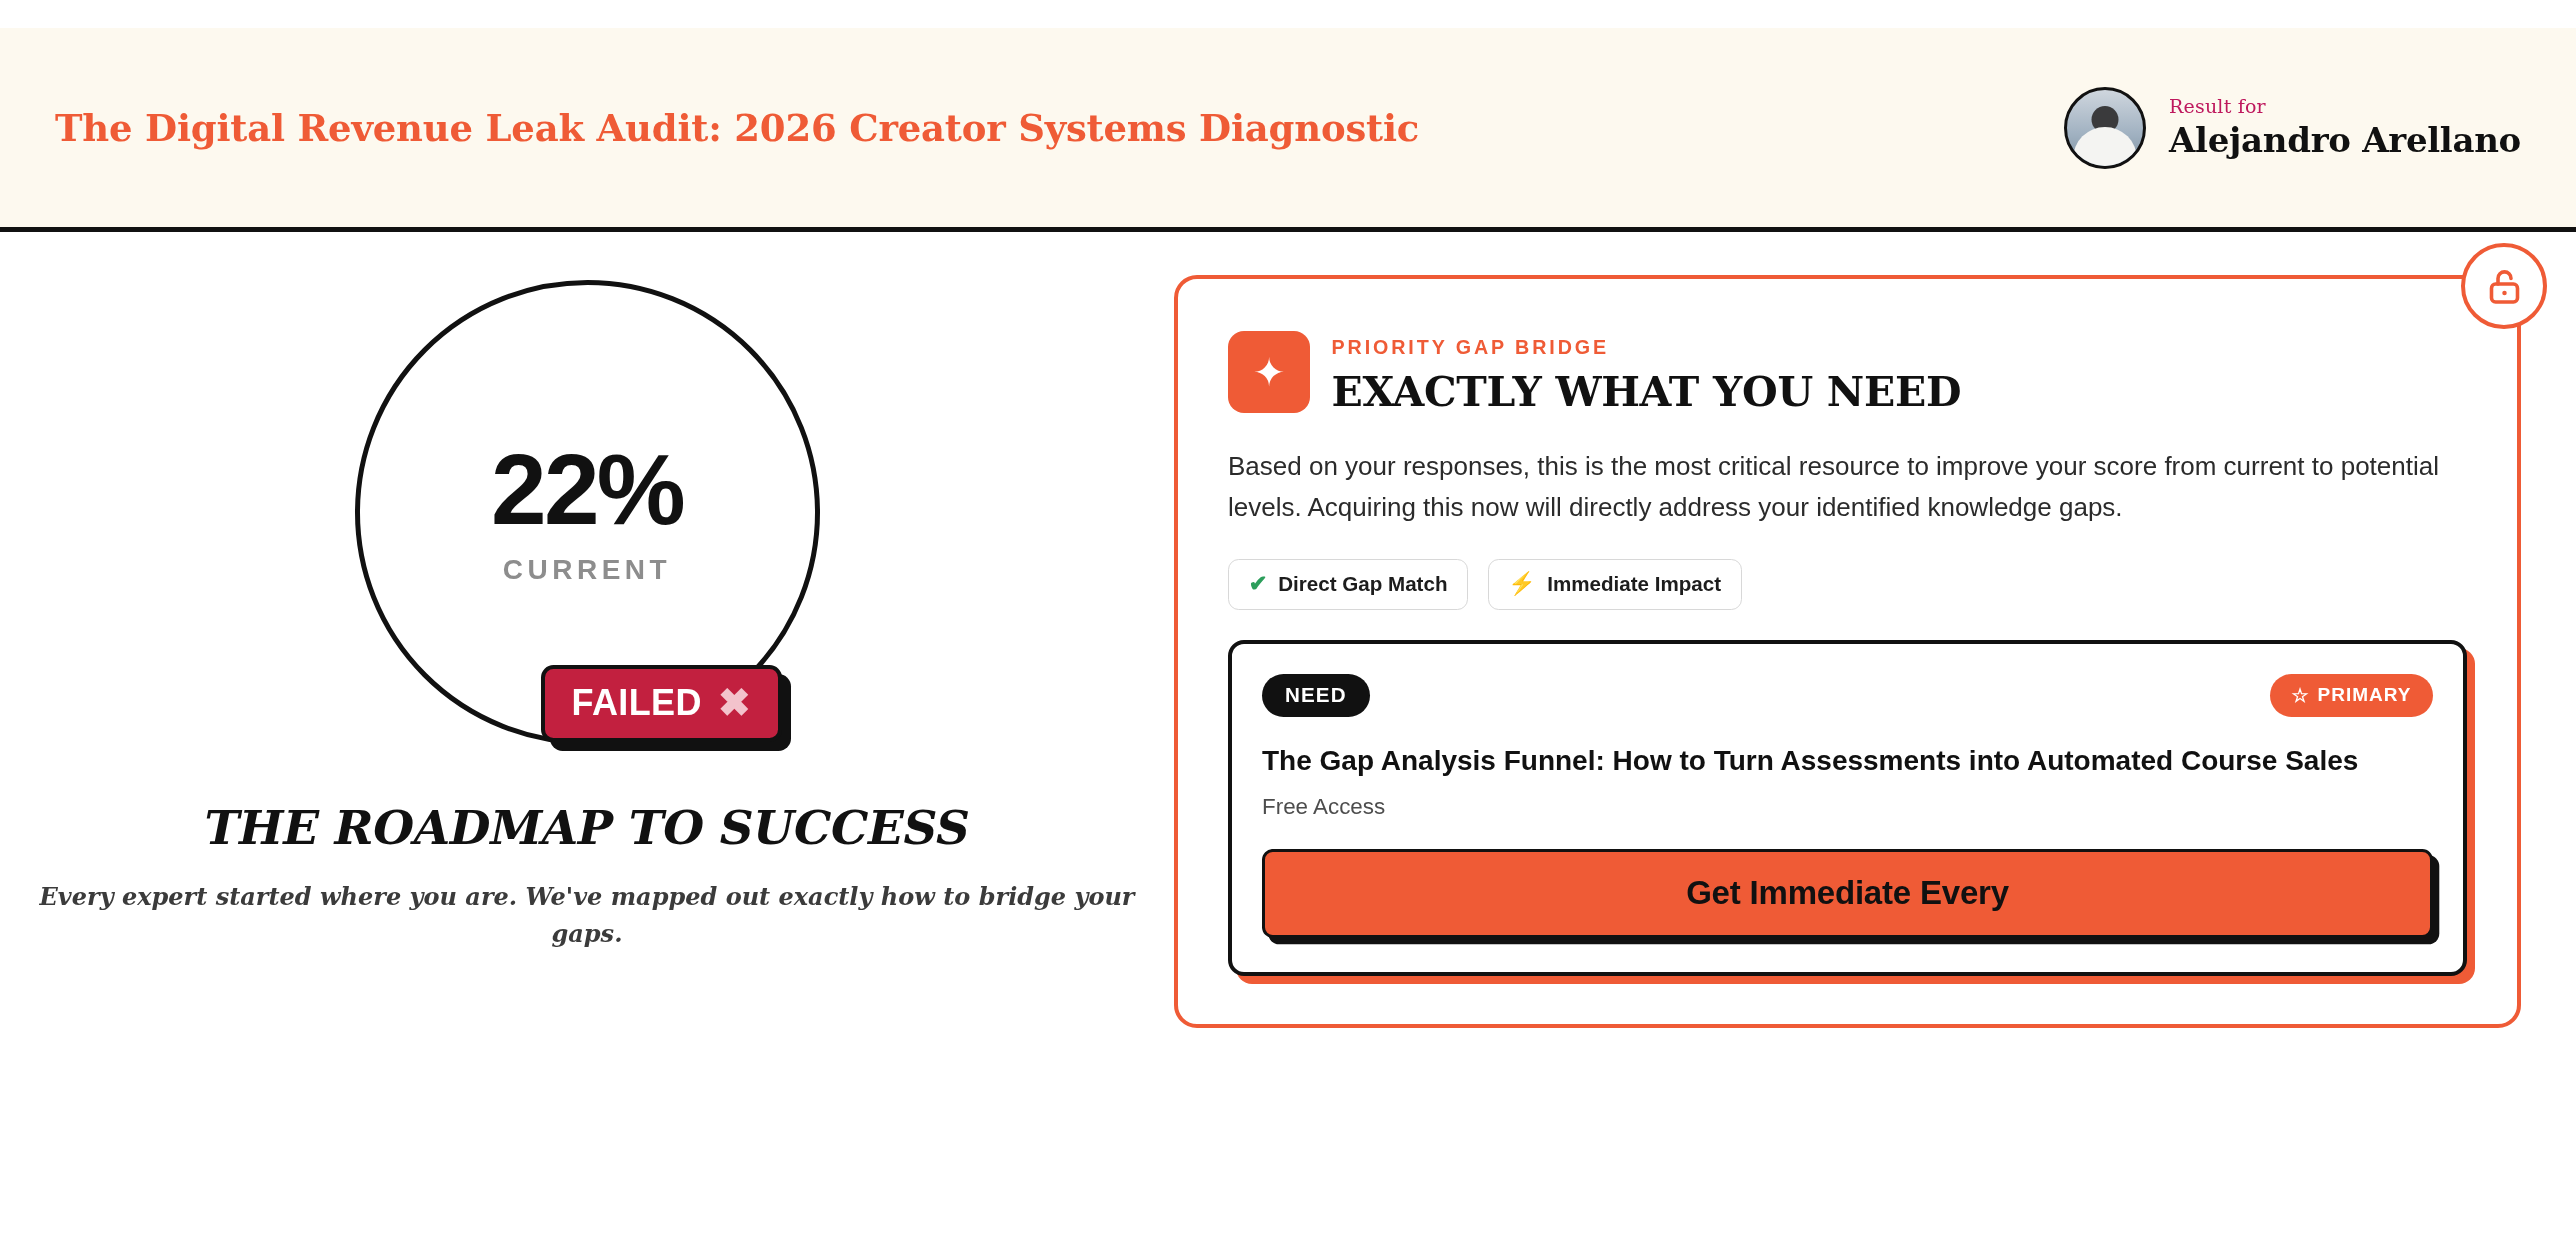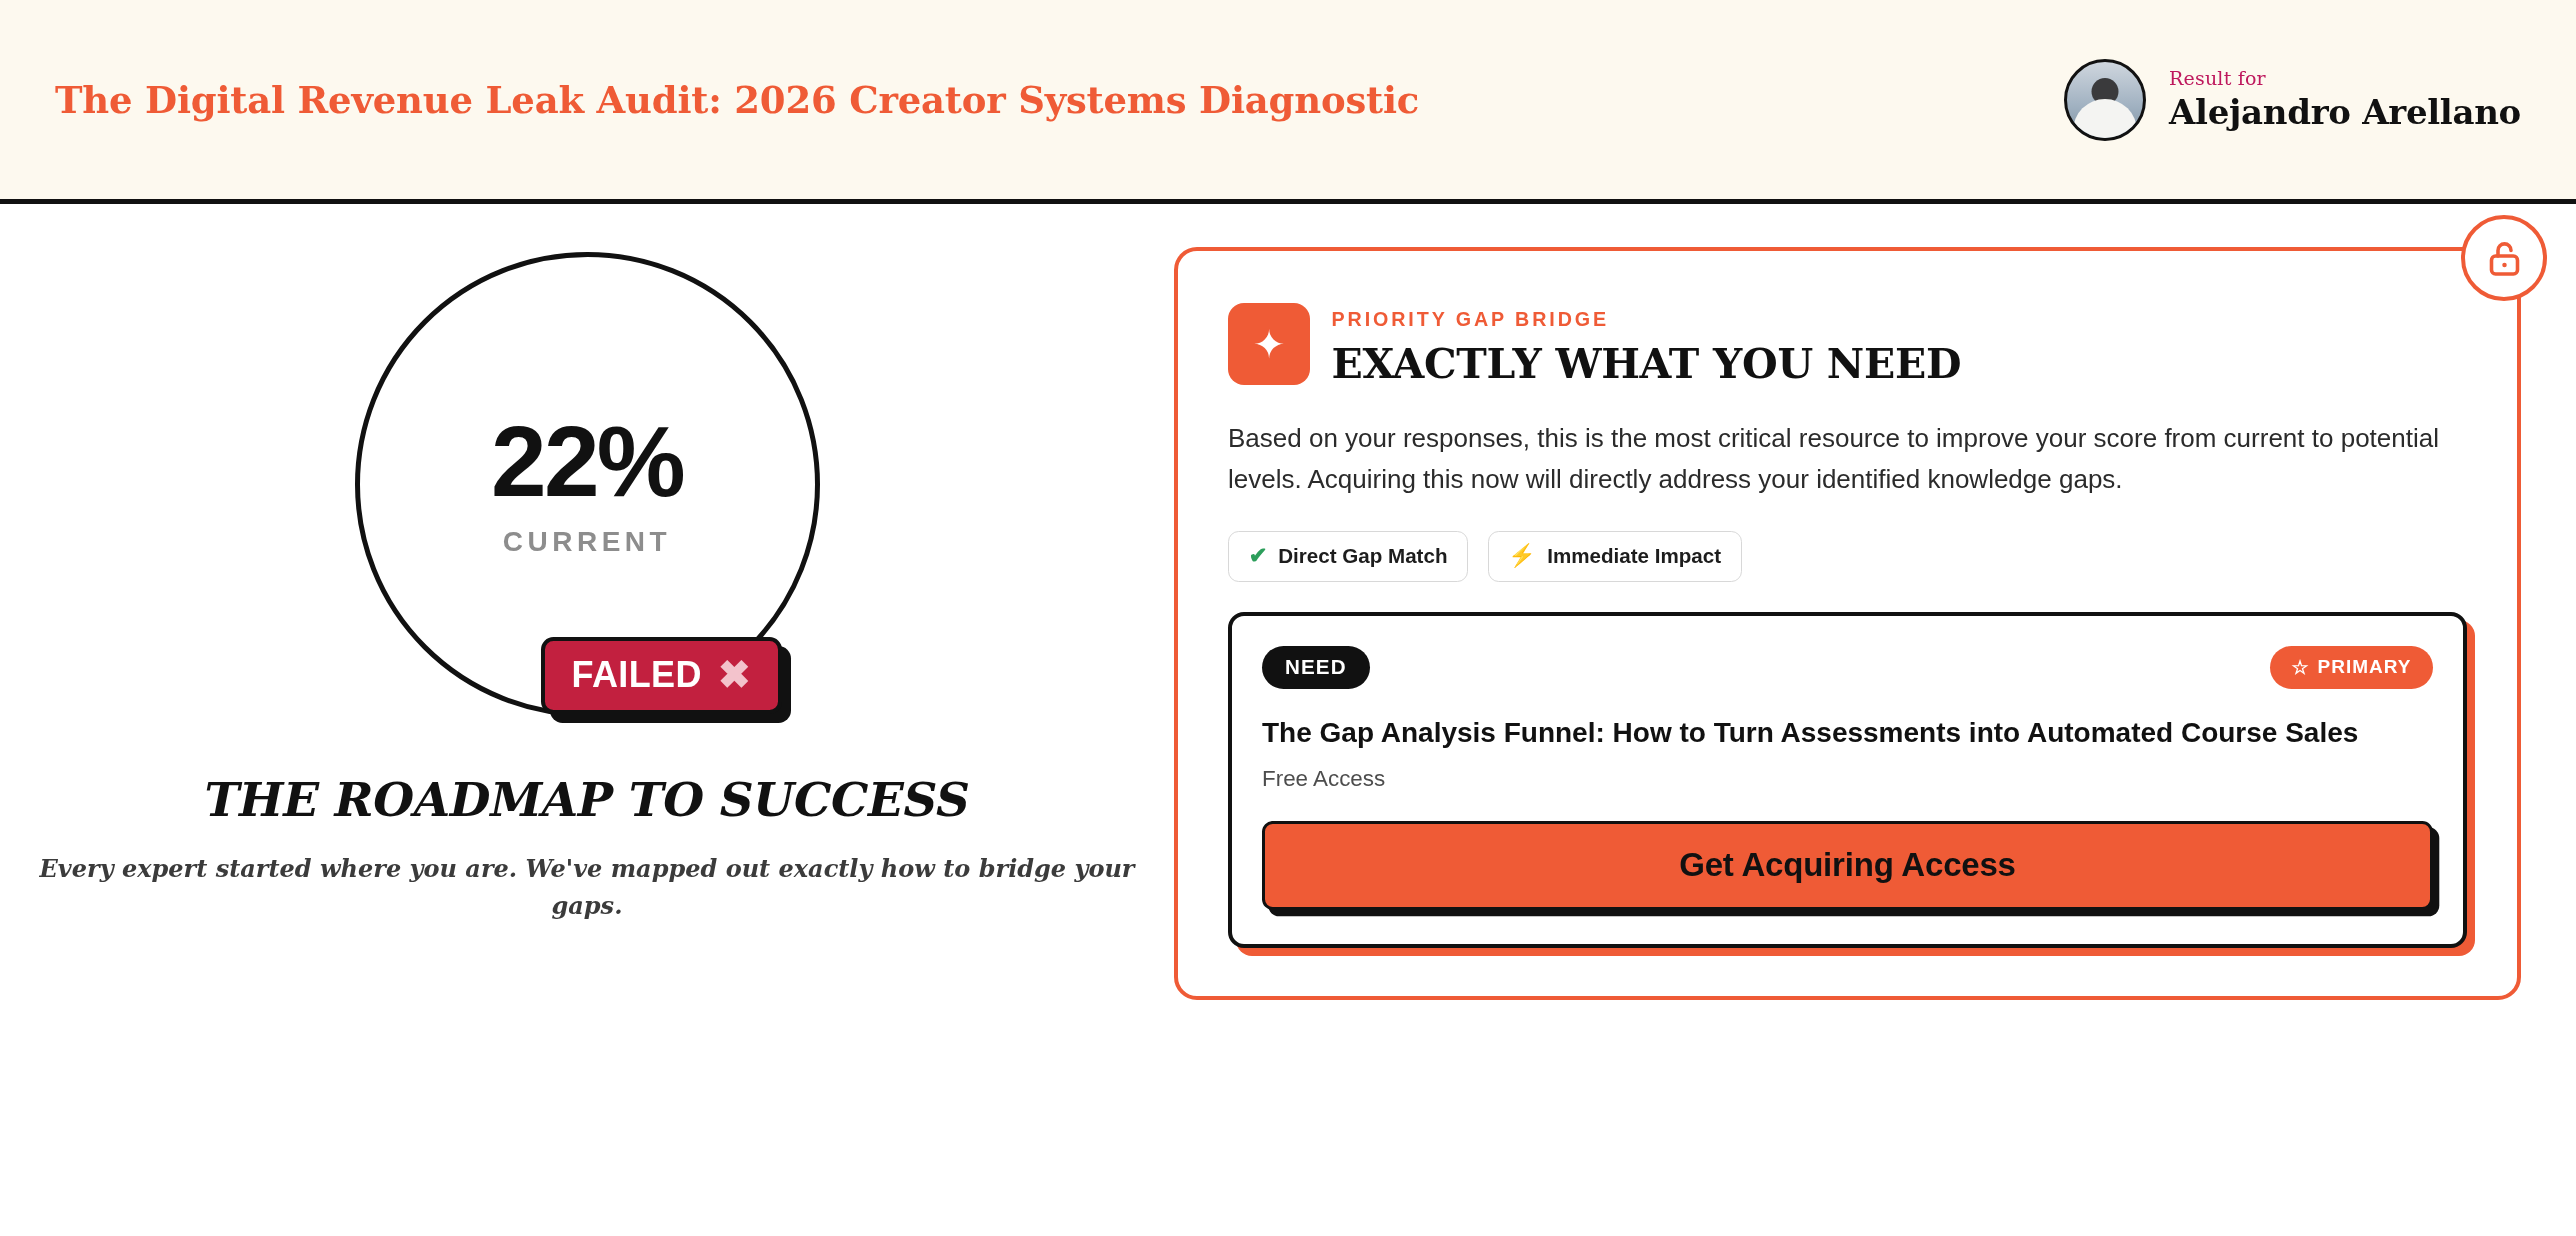--- a/index.html
+++ b/index.html
@@ -13,20 +13,21 @@
 
   
   .header {
     height: 204px;
     background: #fdf9ef;
     border-bottom: 5.4px solid #111111;
     display: flex;
     align-items: center;
     justify-content: space-between;
     padding: 0 55px 0 55px;
+    margin-top: 28px;
   }
   .header-title {
     font-family: "DejaVu Serif", serif;
     font-weight: bold;
     font-size: 37px;
     color: #ef5b36;
     letter-spacing: -0.2px;
   }
   .header-right {
     display: flex;
@@ -424,19 +425,19 @@
       <div class="inner-card">
         <div class="inner-top">
           <div class="tag-blog">NEED</div>
           <div class="tag-primary">
             <span>☆</span>
             <span>PRIMARY</span>
           </div>
         </div>
         <div class="resource-title">The Gap Analysis Funnel: How to Turn Assessments into Automated Course Sales</div>
         <div class="resource-access">Free Access</div>
-        <button class="cta">Get Acquiring Access</button>
+        <button class="cta">Get Immediate Every</button>
       </div>
 
     </div>
   </div>
 </div>
 
 
 </body></html>

